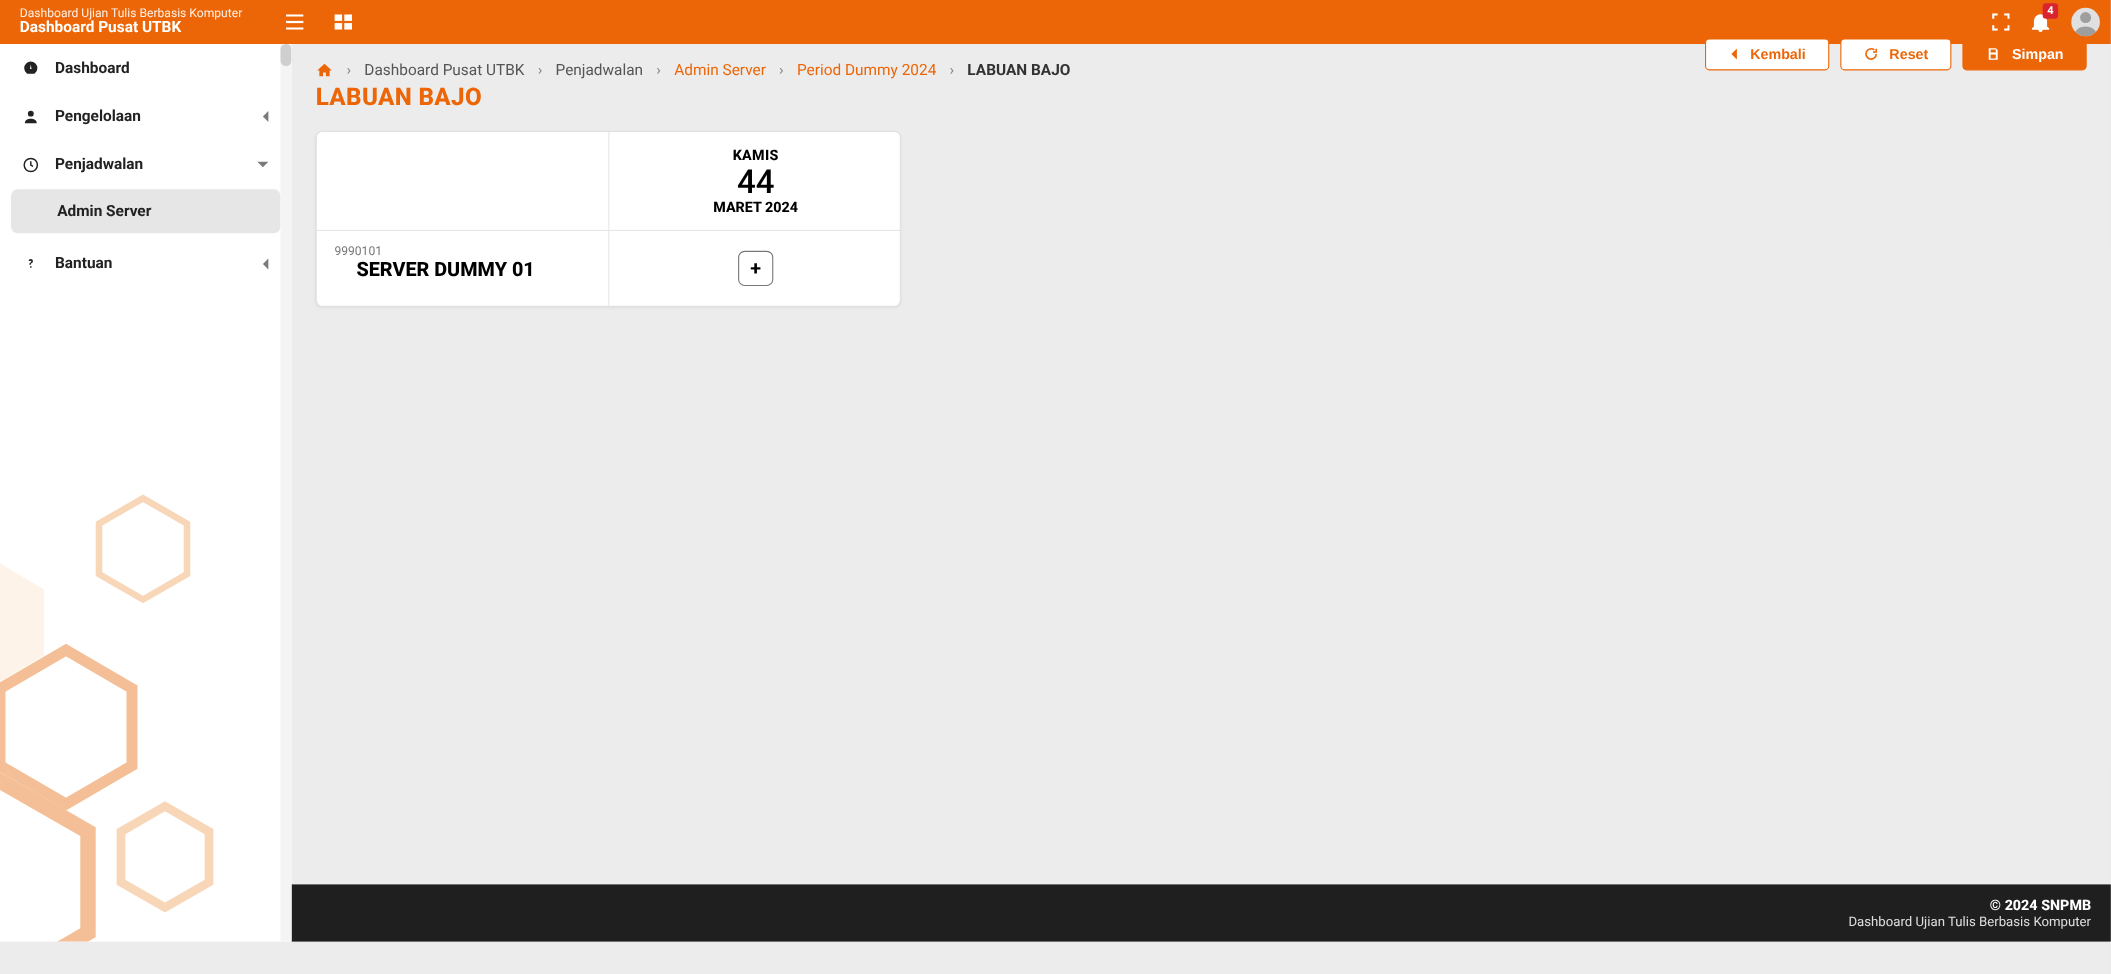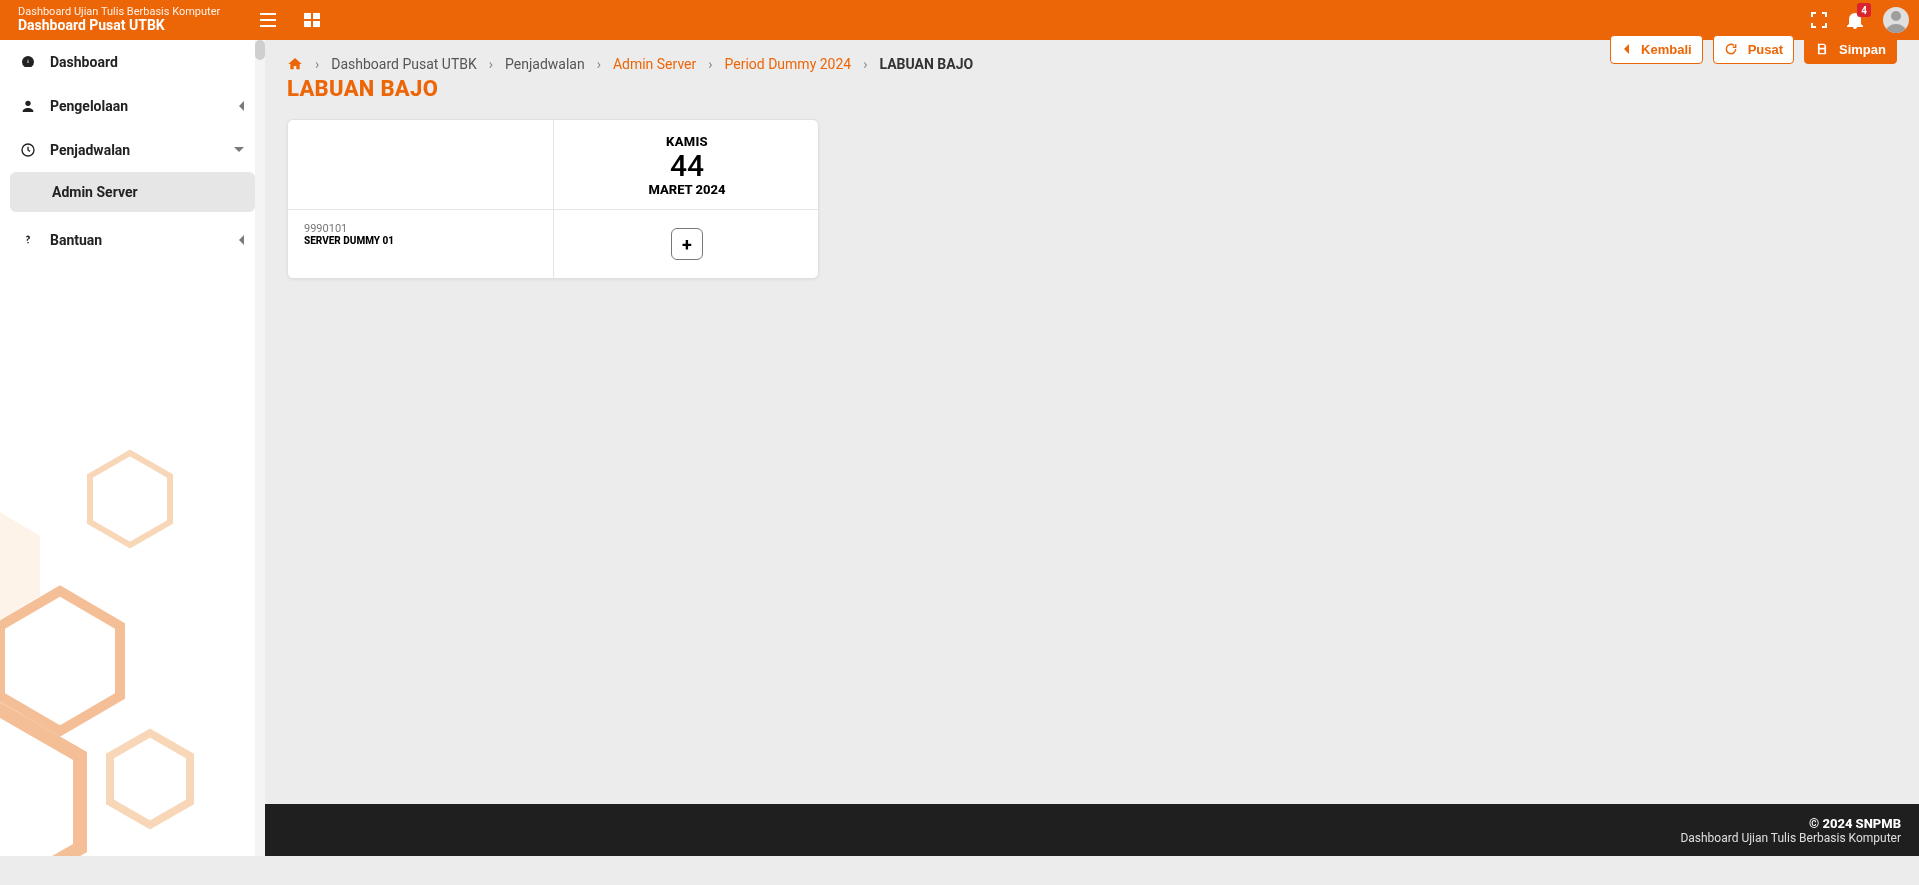--- a/index.html
+++ b/index.html
@@ -79,21 +79,21 @@
   .crumb-plain { color:#555; }
   .crumb-link  { color:#ec6608; cursor:pointer; }
   .crumb-active{ color:#333; font-weight:700; }
 
   .title-row { display:flex; align-items:center; margin-top:4px; }
   .page-title { color:#ec6608; font-weight:800; font-size:22px; letter-spacing:.3px; }
   .actions { margin-left:auto; display:flex; gap:10px; margin-top:-30px;}
   .btn {
     display:flex; align-items:center; gap:10px;
     border:1px solid #ec6608; background:#fff; color:#ec6608;
-    font-size:13px; font-weight:600; padding:6px 10px; border-radius:4px;
+    font-size:13px; font-weight:600; padding:6px 20px; border-radius:4px;
     cursor:pointer;
   }
   .btn.solid { background:#ec6608; color:#fff; }
   .btn svg { flex:none; }
 
   
   .sched-card {
     margin-top:18px; width:532px; background:#fff; border:1px solid #e0e0e0; border-radius:6px;
     box-shadow:0 1px 3px rgba(0,0,0,.06);
     display:grid; grid-template-columns: 266px 266px;
@@ -102,21 +102,21 @@
   .sched-card > div:nth-child(2n){ border-right:none;text-align:center; }
   .sched-card > div:nth-child(n+3){ border-bottom:none; }
 
   .date-head { text-align:center; padding:14px 0 12px; }
   .dh-day  { font-weight:800; font-size:13px; letter-spacing:.3px; }
   .dh-num  { font-size:30px; font-weight:500; line-height:1.1; }
   .dh-mon  { font-weight:800; font-size:13px; }
 
   .srv-cell { padding:12px 16px 16px; }
   .srv-id   { font-size:11px; color:#777; }
-  .srv-name { font-size:10px; font-weight:800; }
+  .srv-name { font-size:18px; font-weight:800;margin-left:20px; }
 
   .add-cell { display:flex; align-items:center; justify-content:center; padding:18px 0; }
   .add-btn  {
     width:32px; height:32px; border:1px solid #777; border-radius:6px;
     display:flex; align-items:center; justify-content:center; font-size:18px; font-weight:700;
     cursor:pointer; background:#fff;
   }
 
   
   .footer {
@@ -278,21 +278,21 @@
                 </svg>
               </span>
             <span>Kembali</span>
           </button>
           <button class="btn">
             <span>
                 <svg width="14" height="14" viewBox="0 0 24 24" fill="none" stroke="#ec6608" stroke-width="2.5">
                   <path d="M20 12a8 8 0 1 1-3-6.2M20 4v5h-5"></path>
                 </svg>
               </span>
-            <span>Pusat</span>
+            <span>Reset</span>
           </button>
           <button class="btn solid">
             <span>
                 <svg width="14" height="14" viewBox="0 0 24 24" fill="#fff">
                   <path d="M5 3h11l3 3v15H5V3Zm3 2v5h8V5H8Zm0 8v6h8v-6H8Z"></path>
                 </svg>
               </span>
             <span>Simpan</span>
           </button>
         </div>

